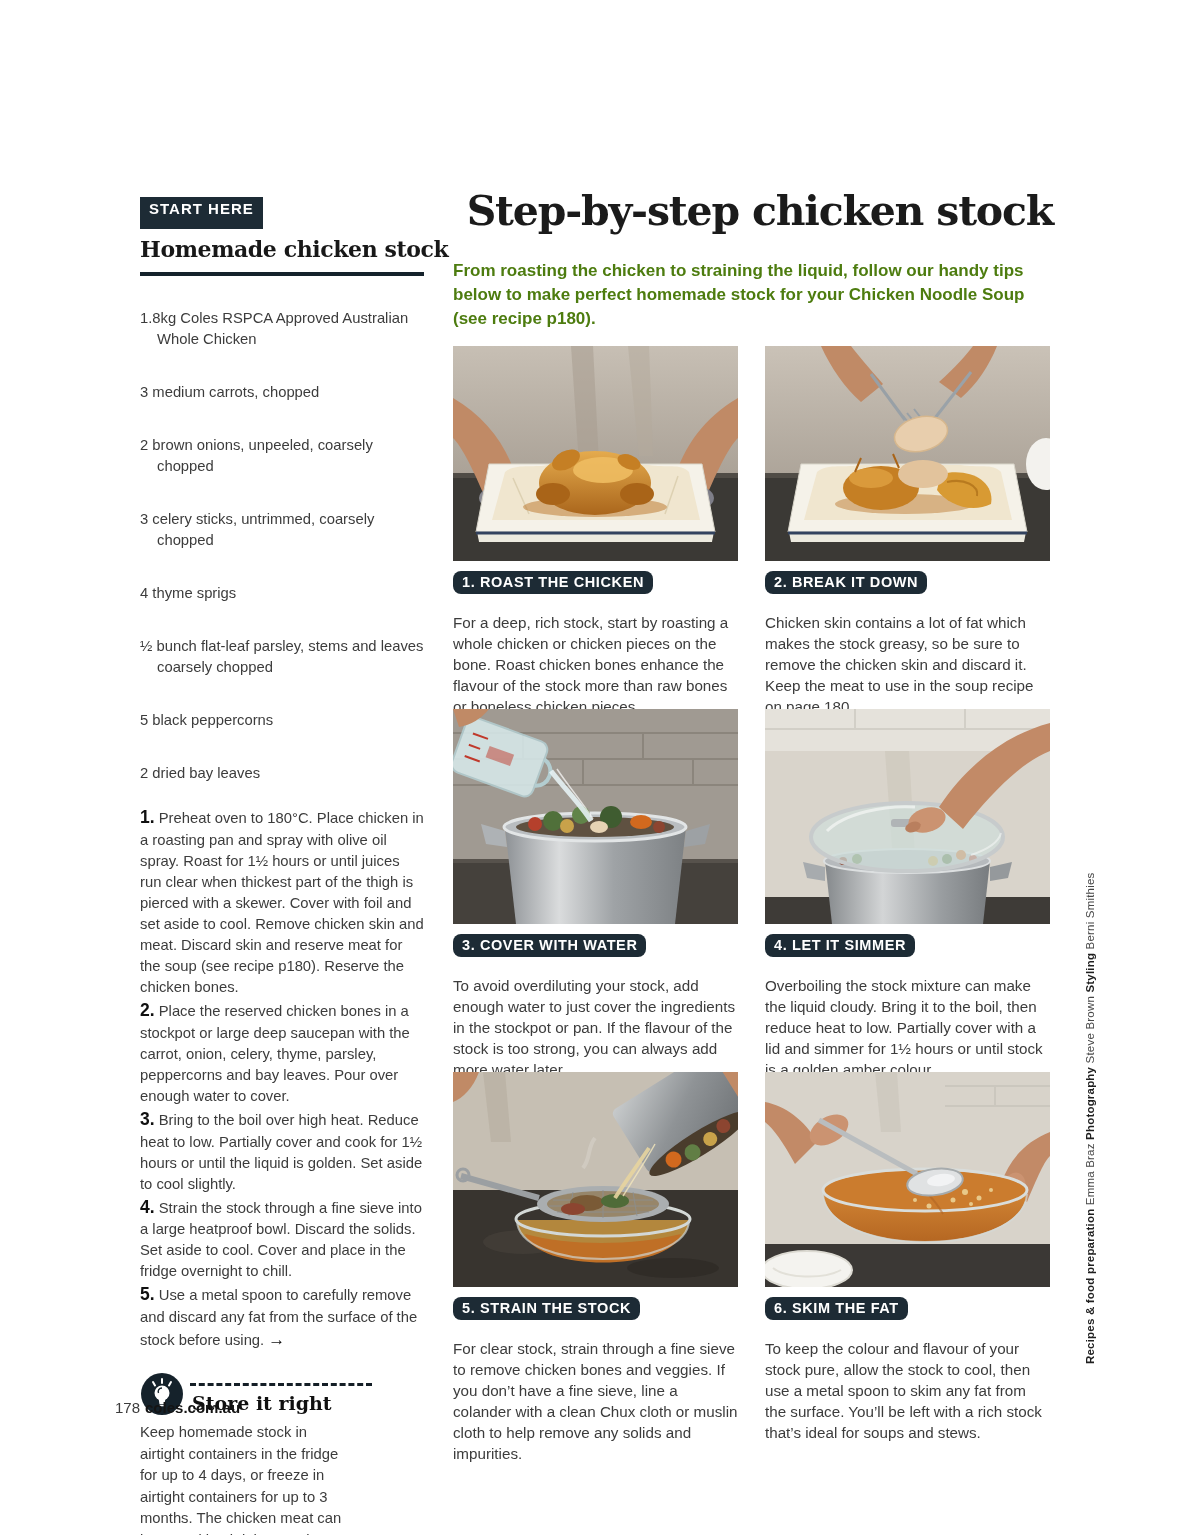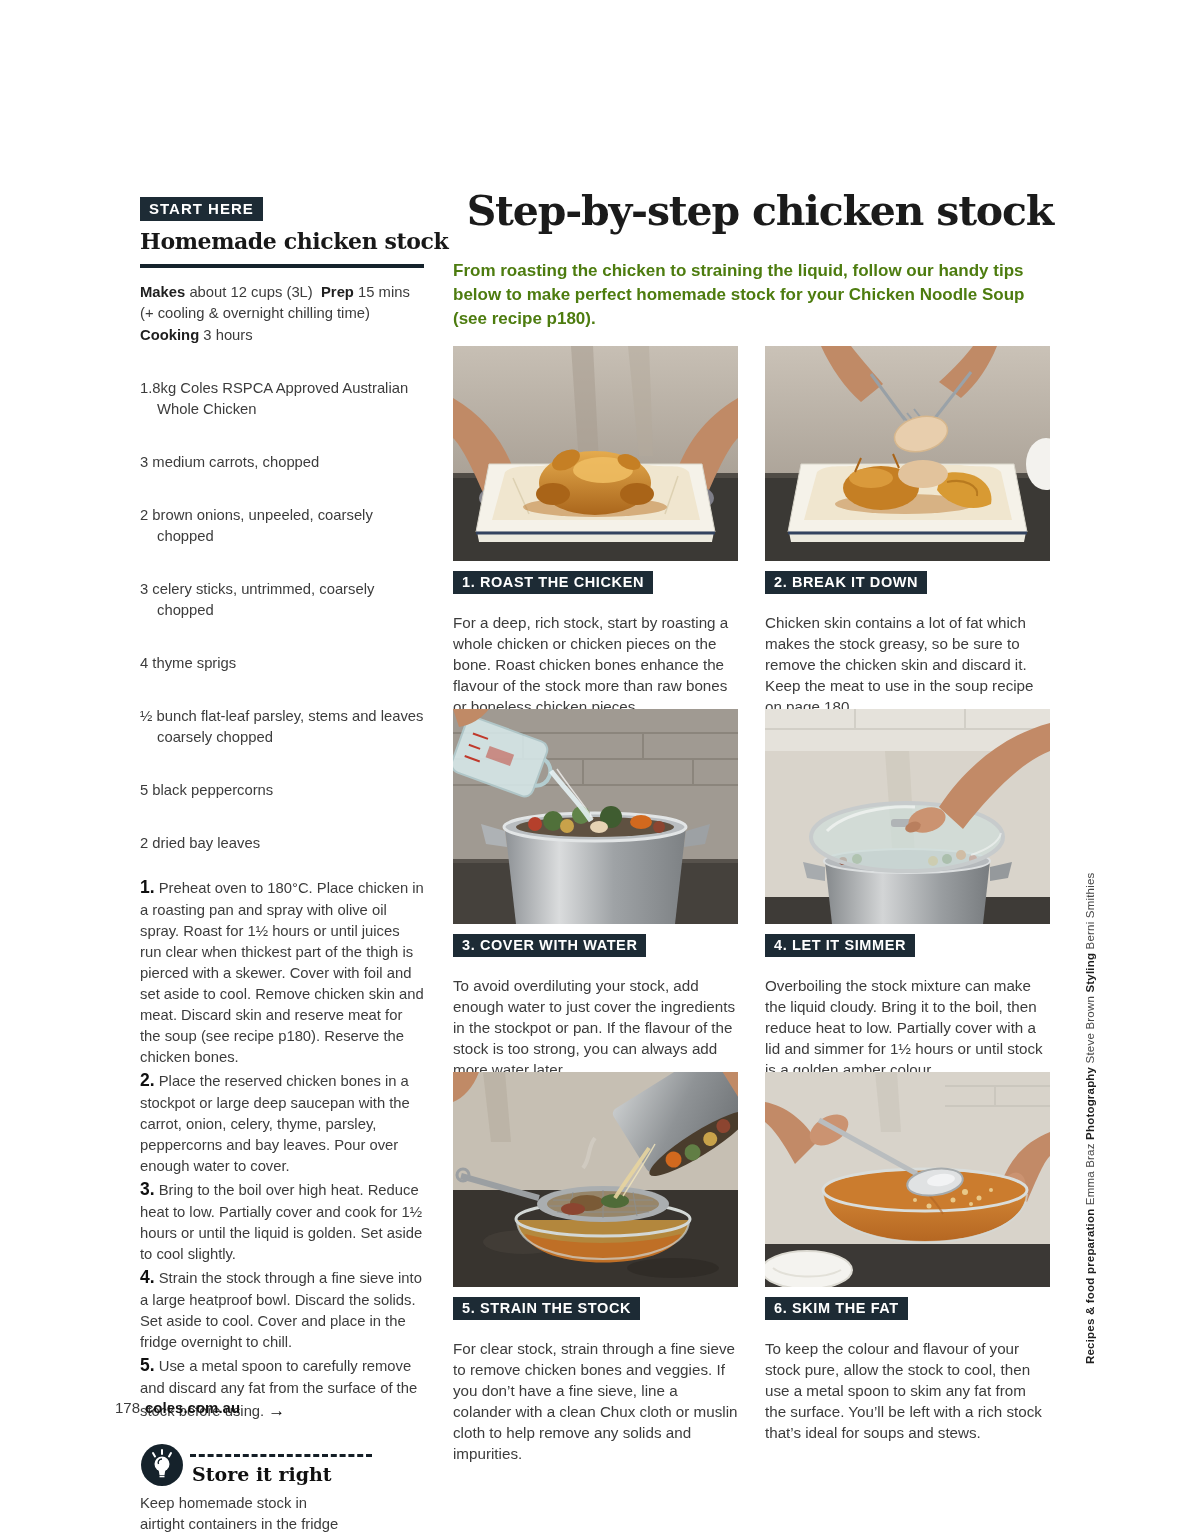--- a/index.html
+++ b/index.html
@@ -7,21 +7,21 @@
   body {
     width:1200px; height:1535px; position:relative; overflow:hidden;
     background:#ffffff; color:#3c3c3c;
     font-family:"Liberation Sans", sans-serif;
   }
 
   
   .left-col { position:absolute; left:140px; top:197px; width:284px; }
   .start-badge {
     display:inline-block; background:#1d2b35; color:#fff;
-    font-weight:bold; font-size:15px; letter-spacing:1px; padding:3px 9px 4px;
+    font-weight:bold; font-size:15px; letter-spacing:1px; padding:3px 9px 12px;
   }
   .recipe-title {
     font-family:"DejaVu Serif", serif; font-weight:bold; font-size:22px;
     color:#181818; margin:7px 0 0; letter-spacing:-0.4px; white-space:nowrap;
   }
   .rule { border:none; border-top:4px solid #15222b; margin:10px 0 14px; }
   .meta { font-size:14.8px; line-height:1.45; margin:0 0 21px; color:#3c3c3c; }
   .meta b { color:#1f1f1f; }
   .ingredients { list-style:none; margin:0 0 21px; padding:0; font-size:14.8px; line-height:1.42; }
   .ingredients li { padding-left:17px; text-indent:-17px;margin-top:32px; }
@@ -45,21 +45,21 @@
     color:#1b1b1b; letter-spacing:-1.2px; margin:0; white-space:nowrap; line-height:1.05;text-align:right;
   }
   .intro { font-size:17px; font-weight:bold; color:#4d7c0f; line-height:1.42; margin:26px 0 0; }
   .step-grid { margin-top:15px; display:grid; grid-template-columns:285px 285px; column-gap:27px; }
   .step-cell { margin:0 0 0 0; height:363px; }
   .step-cell.last-row { height:auto; }
   .photo { width:285px; height:215px; overflow:hidden; background:#8d8option; background:#8d877e; }
   .photo svg { display:block; }
   .step-label {
     display:inline-block; background:#1d2b35; color:#fff; font-weight:bold;
-    font-size:14.5px; letter-spacing:0.6px; padding:3px 9px 4px; margin-top:10px;
+    font-size:14.5px; letter-spacing:0.6px; padding:3px 9px 4px; margin-top:10px;border-radius:8px;
   }
   .step-text { margin:19px 0 0; font-size:15.2px; line-height:1.38; color:#3c3c3c; }
 
   
   .credits {
     position:absolute; left:1084px; top:862px; height:502px;
     writing-mode:vertical-rl; transform:rotate(180deg);
     font-size:11.5px; color:#474747; letter-spacing:0.2px; white-space:nowrap;
   }
   .credits b { color:#1f1f1f; }
@@ -67,21 +67,20 @@
   .footer .site { font-weight:bold; color:#141414; margin-left:5px; }
 </style>
 </head>
 <body>
 
 <aside class="left-col">
   <div class="start-badge">START HERE</div>
   <h2 class="recipe-title">Homemade chicken stock</h2>
   <hr class="rule">
 
-  <p class="meta"><b>Makes</b> <span>about 12 cups (3L)</span>&nbsp; <b>Prep</b> <span>15 mins (+ cooling &amp; overnight chilling time)</span> <b>Cooking</b> <span>3 hours</span></p>
 
   <ul class="ingredients">
     <li>1.8kg Coles RSPCA Approved Australian Whole Chicken</li>
     <li>3 medium carrots, chopped</li>
     <li>2 brown onions, unpeeled, coarsely chopped</li>
     <li>3 celery sticks, untrimmed, coarsely chopped</li>
     <li>4 thyme sprigs</li>
     <li>½ bunch flat-leaf parsley, stems and leaves coarsely chopped</li>
     <li>5 black peppercorns</li>
     <li>2 dried bay leaves</li>

